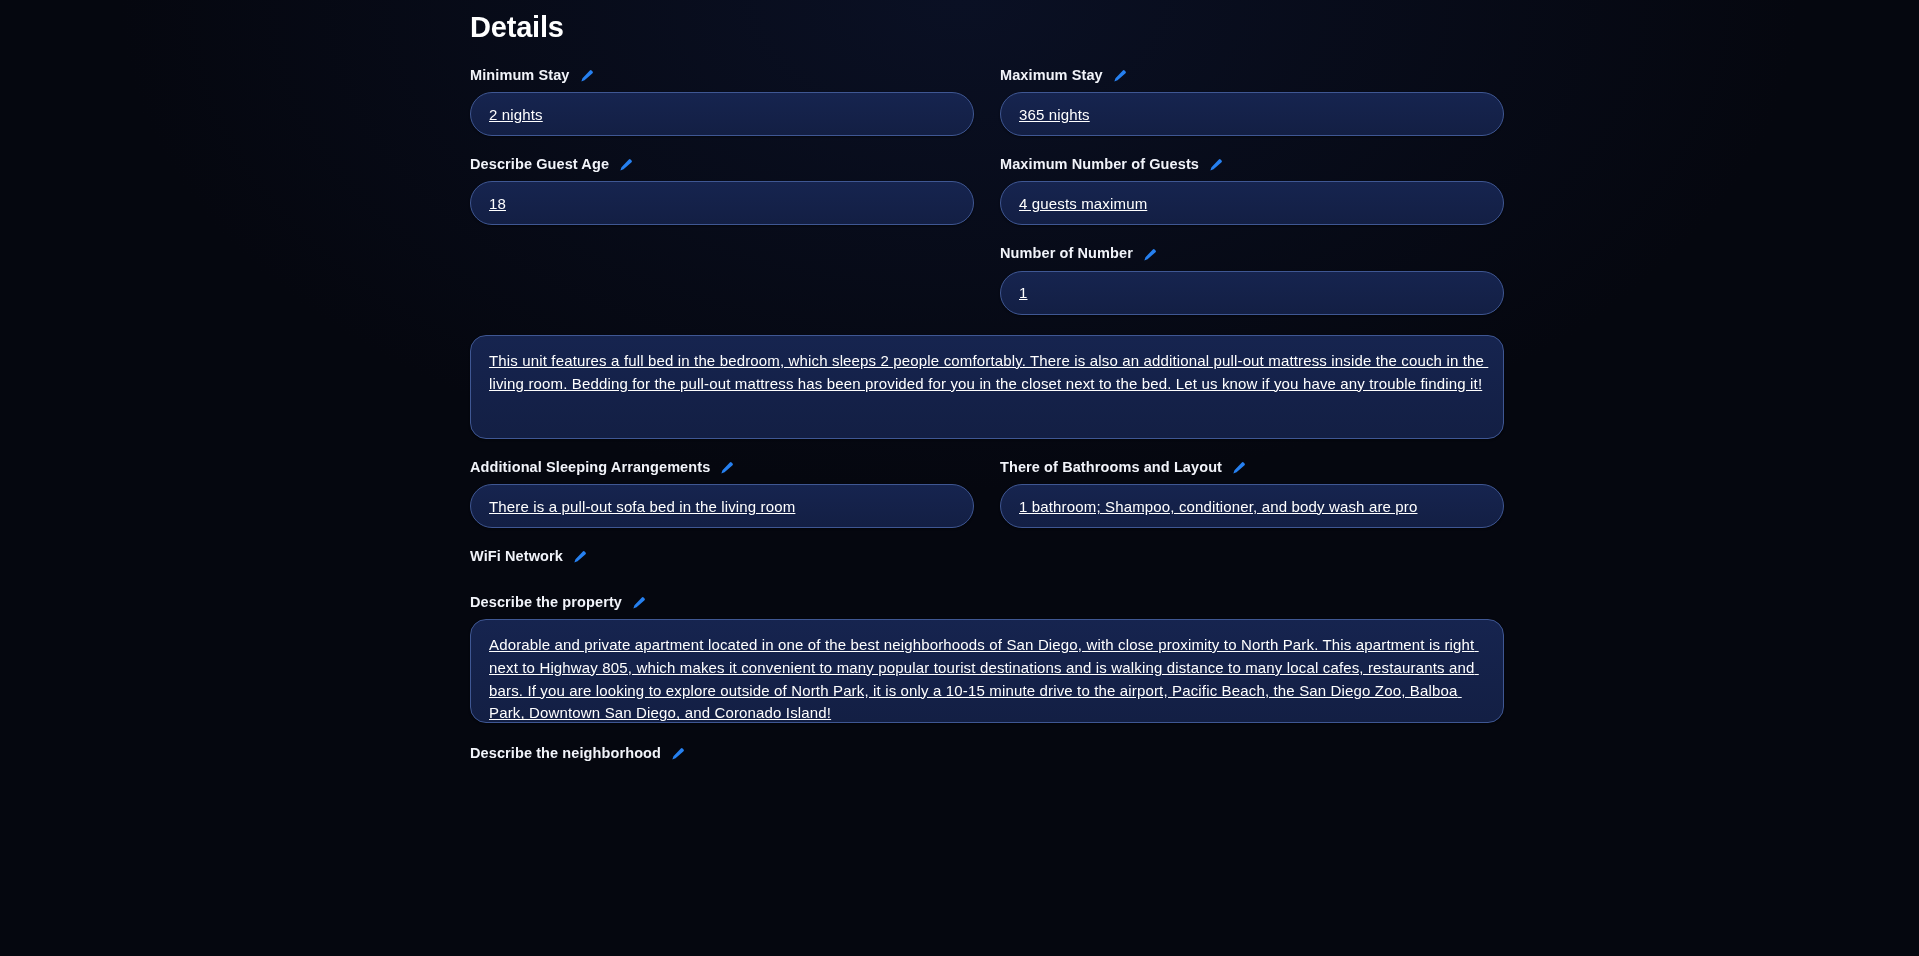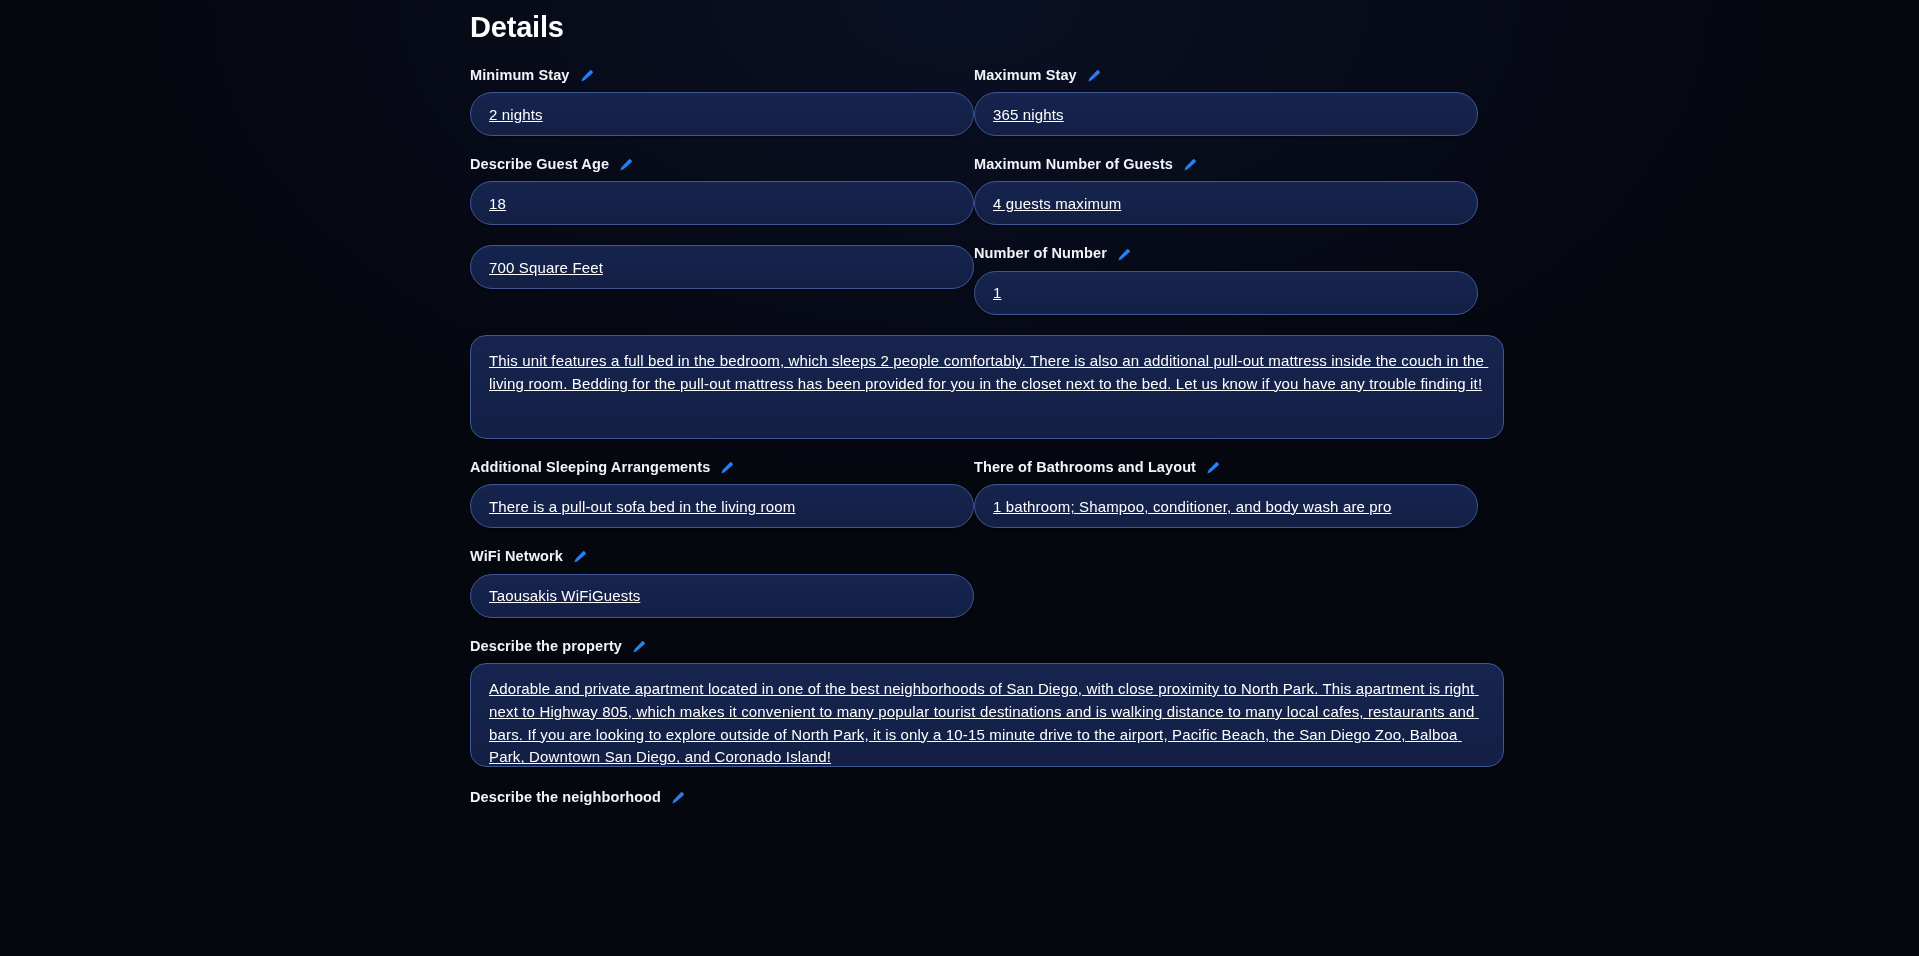--- a/index.html
+++ b/index.html
@@ -43,20 +43,21 @@
     letter-spacing: -0.2px;
     color: #ffffff;
     padding-top: 9px;
     padding-bottom: 0;
     line-height: 1.3;
   }
 
   .grid {
     display: flex;
     flex-wrap: wrap;
+    column-gap: 26px;
   }
 
   .field {
     margin-top: 20px;
   }
   .field.half { width: 504px; }
   .field.full { width: 1034px; }
 
   .field-label {
     display: flex;
@@ -169,21 +170,20 @@
           <span class="pencil-icon">
             <svg viewBox="0 0 16 16" aria-hidden="true">
                 <path d="M11.6 1.6a1.3 1.3 0 0 1 1.85 0l1 1a1.3 1.3 0 0 1 0 1.85L5.9 11.95 2.5 13.2l1.2-3.45z" fill="#2680f0"></path>
               </svg>
           </span>
         </div>
         <input class="control" type="text" readonly="" value="4 guests maximum" style="">
       </div>
 
       <div class="field half">
-        <input class="control" type="text" readonly="" value="700 Square Feet" style="">
       </div>
 
       <div class="field half">
         <div class="field-label">
           <span>Number of Number</span>
           <span class="pencil-icon">
             <svg viewBox="0 0 16 16" aria-hidden="true">
                 <path d="M11.6 1.6a1.3 1.3 0 0 1 1.85 0l1 1a1.3 1.3 0 0 1 0 1.85L5.9 11.95 2.5 13.2l1.2-3.45z" fill="#2680f0"></path>
               </svg>
           </span>
@@ -221,21 +221,20 @@
 
       <div class="field half">
         <div class="field-label">
           <span>WiFi Network</span>
           <span class="pencil-icon">
             <svg viewBox="0 0 16 16" aria-hidden="true">
                 <path d="M11.6 1.6a1.3 1.3 0 0 1 1.85 0l1 1a1.3 1.3 0 0 1 0 1.85L5.9 11.95 2.5 13.2l1.2-3.45z" fill="#2680f0"></path>
               </svg>
           </span>
         </div>
-        <input class="control" type="text" readonly="" value="Taousakis WiFiGuests" style="">
       </div>
 
 
       <div class="field full">
         <div class="field-label">
           <span>Describe the property</span>
           <span class="pencil-icon">
             <svg viewBox="0 0 16 16" aria-hidden="true">
                 <path d="M11.6 1.6a1.3 1.3 0 0 1 1.85 0l1 1a1.3 1.3 0 0 1 0 1.85L5.9 11.95 2.5 13.2l1.2-3.45z" fill="#2680f0"></path>
               </svg>

